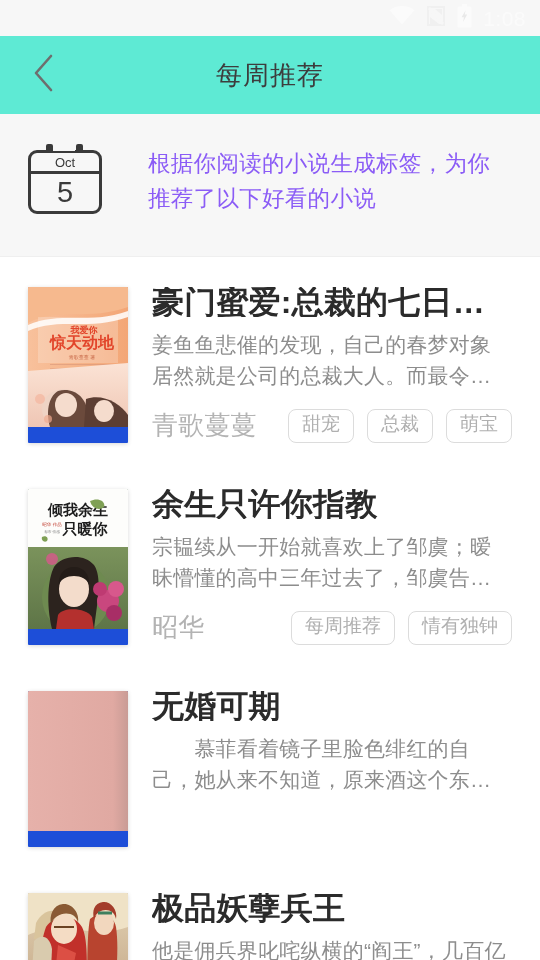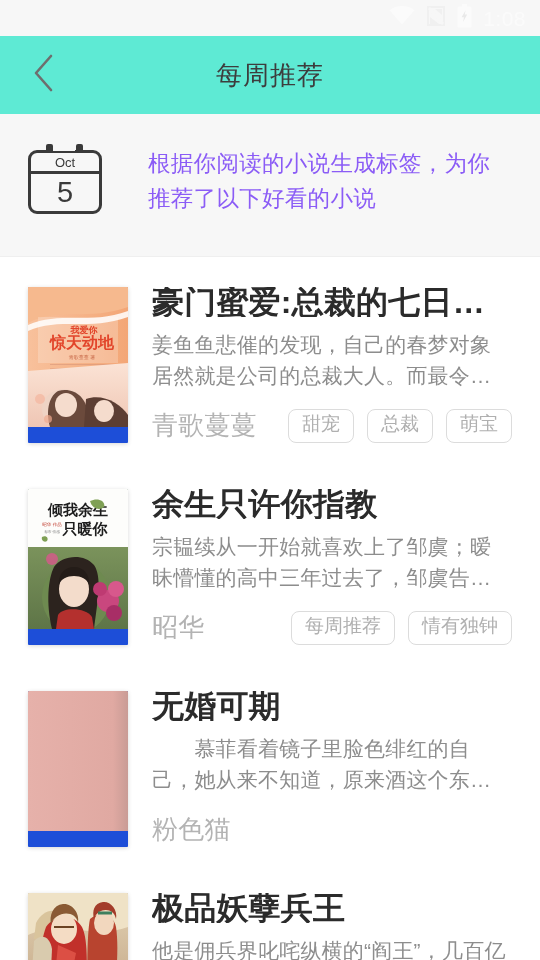--- a/index.html
+++ b/index.html
@@ -279,24 +279,20 @@
                 <stop offset="0.85" stop-color="#E0A9A2"></stop>
               <stop offset="1" stop-color="#C99B95"></stop>
             </linearGradient>
           </defs>
           <rect width="100" height="140" fill="url(#c3g)"></rect>
         </svg>
       </div>
       <div class="info">
         <div class="btitle">无婚可期</div>
         <div class="bdesc">　　慕菲看着镜子里脸色绯红的自己，她从来不知道，原来酒这个东西这么难喝…</div>
-        <div class="bmeta">
-          <span class="bauthor">粉色猫</span>
-          <span class="btags"></span>
-        </div>
       </div>
     </div>
 
     <div class="bookrow">
       <div class="cover">
         <svg viewBox="0 0 100 140" preserveAspectRatio="none">
           <defs>
             <linearGradient id="c4g" x1="0" y1="0" x2="0" y2="1">
               <stop offset="0" stop-color="#E3D2B4"></stop>
                 <stop offset="1" stop-color="#B99A78"></stop>

